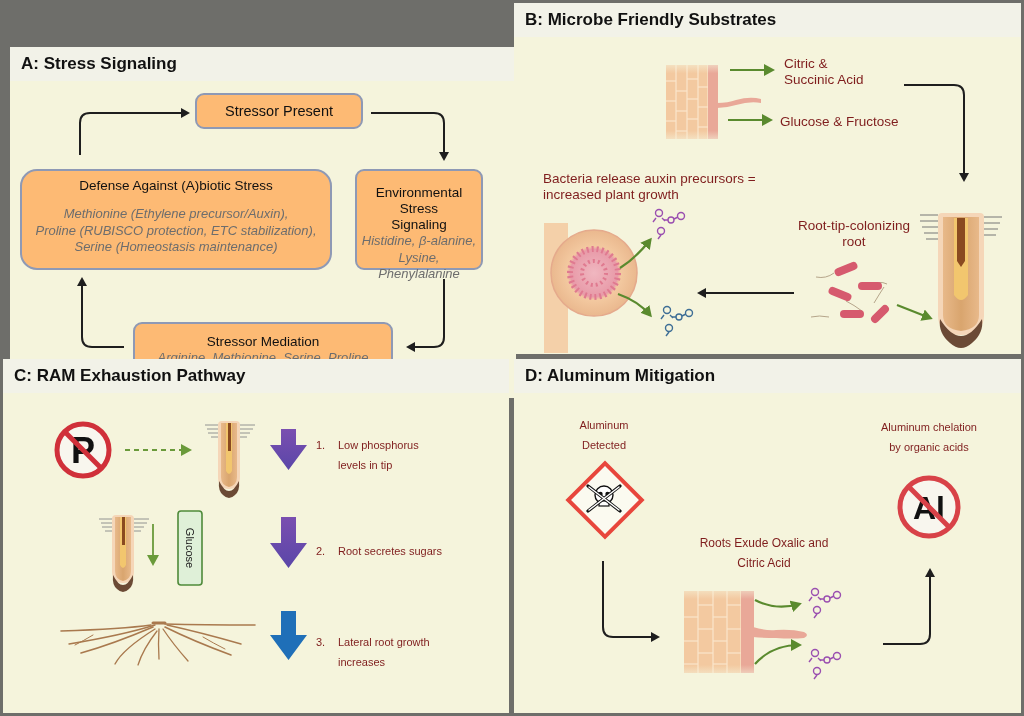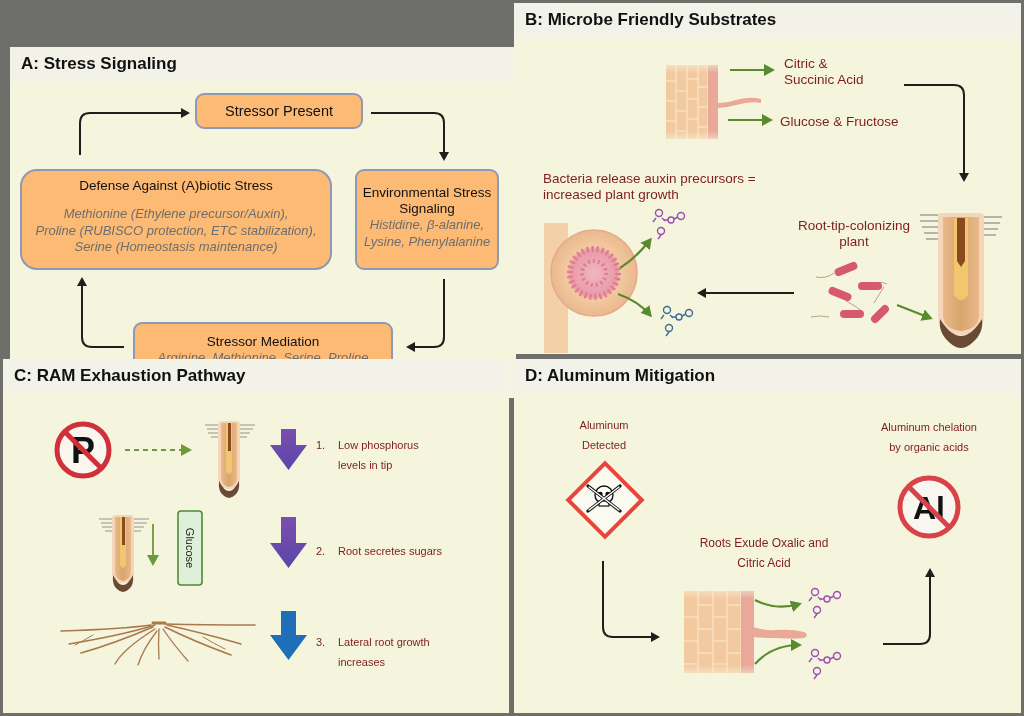--- a/index.html
+++ b/index.html
@@ -49,21 +49,21 @@
     <span class="t" style="font-size:14.5px;">Stressor Present</span>
   </div>
 
   <div class="box" style="left:10px;top:122px;width:312px;height:101px;padding-top:7px;border-radius:17px;">
     <span class="t" style="margin-bottom:12px;">Defense Against (A)biotic Stress</span>
     <span class="s">Methionine (Ethylene precursor/Auxin),</span>
     <span class="s">Proline (RUBISCO protection, ETC stabilization),</span>
     <span class="s">Serine (Homeostasis maintenance)</span>
   </div>
 
-  <div class="box" style="left:345px;top:122px;width:144px;height:101px;padding-top:14px;">
+  <div class="box" style="left:345px;top:122px;width:128px;height:101px;padding-top:14px;">
     <span class="t">Environmental Stress</span>
     <span class="t">Signaling</span>
     <span class="s">Histidine, β-alanine,</span>
     <span class="s">Lysine, Phenylalanine</span>
   </div>
 
   <div class="box" style="left:123px;top:275px;width:260px;height:58px;padding-top:10px;">
     <span class="t">Stressor Mediation</span>
     <span class="s">Arginine, Methionine, Serine, Proline</span>
   </div>
@@ -201,21 +201,21 @@
     <div>Citric &amp;</div>
     <div>Succinic Acid</div>
   </div>
   <div class="lbl" style="left:266px;top:111px;">Glucose &amp; Fructose</div>
   <div class="lbl" style="left:29px;top:168px;">
     <div>Bacteria release auxin precursors =</div>
     <div>increased plant growth</div>
   </div>
   <div class="lbl lbl-c" style="left:280px;top:215px;width:120px;">
     <div>Root-tip-colonizing</div>
-    <div>plant</div>
+    <div>root</div>
   </div>
 </div>
 
 <div class="panel" id="pC">
   <div class="panel-head">
     <span class="panel-title">C: RAM Exhaustion Pathway</span>
   </div>
 
   <svg class="ov" width="506" height="354">
     <defs>

